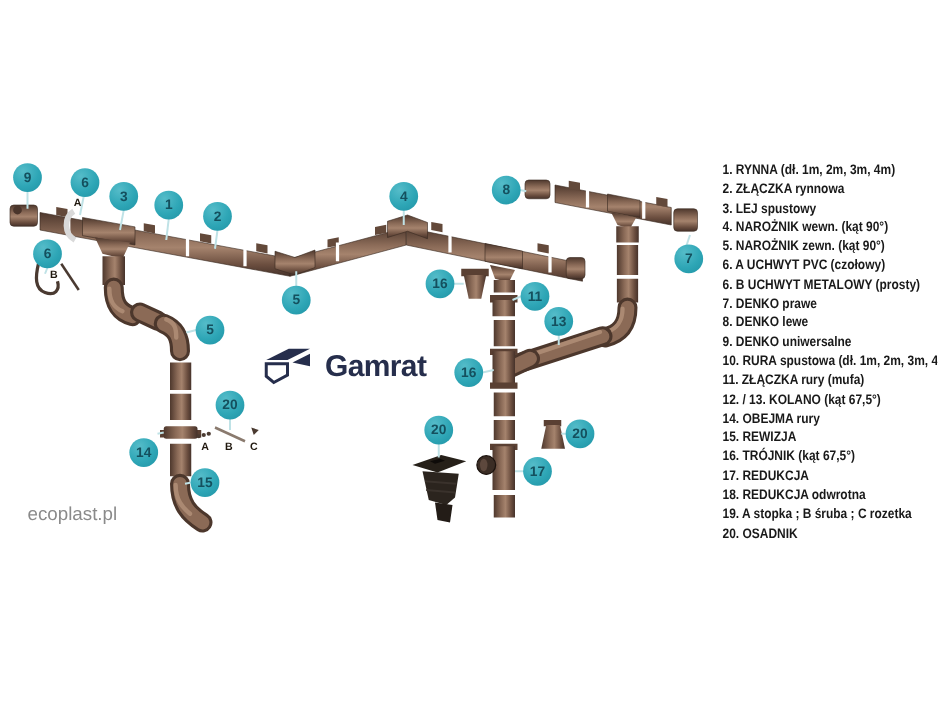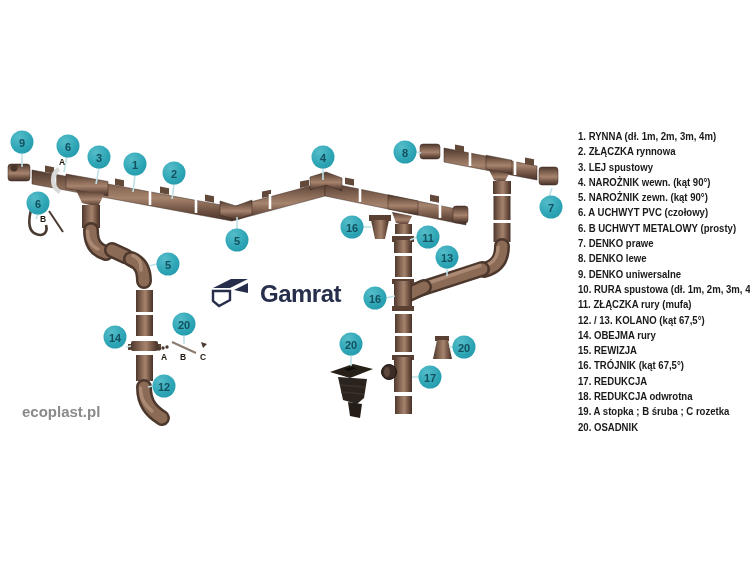--- a/index.html
+++ b/index.html
@@ -8,21 +8,21 @@
   svg{position:absolute;left:0;top:0;}
   .co{position:absolute;width:23px;height:23px;border-radius:50%;
       background:radial-gradient(circle at 35% 28%, #55bcc9 0%, #2ea6b6 55%, #1f92a4 100%);
       color:#14505e;font-size:11px;font-weight:bold;display:flex;align-items:center;justify-content:center;
       transform:translate(-50%,-50%);}
   .lbl{position:absolute;transform:translate(-50%,-50%);font-size:8.5px;font-weight:bold;color:#20180f;}
   .legend{position:absolute;left:578px;top:129px;transform:scaleX(0.87);transform-origin:left top;}
   .legend-row{height:15.3px;line-height:15.3px;font-size:11px;font-weight:bold;color:#191919;white-space:nowrap;}
   .logo{position:absolute;left:211px;top:276px;display:flex;align-items:flex-end;gap:7px;}
   .logo-text{font-size:24px;font-weight:bold;color:#262e4c;letter-spacing:-0.5px;}
-  .website{position:absolute;left:22px;top:403px;font-size:15px;font-weight:700;color:#8a8a8a;}
+  .website{position:absolute;left:22px;top:403px;font-size:15px;font-weight:400;color:#8a8a8a;}
   .pd{stroke:#4c372c;stroke-width:16;fill:none;stroke-linecap:round}
   .pm{stroke:#8b6a56;stroke-width:11;fill:none;stroke-linecap:round}
   .ph{stroke:#b5947c;stroke-width:3.5;fill:none;stroke-linecap:round;opacity:.75}
   .gap{stroke:#ffffff;stroke-width:2.6}
   .band{fill:url(#gv);stroke:#3c2b22;stroke-width:.5}
   .vp{fill:url(#gh)}
   .sock{fill:#5a4033}
   .clip{fill:#63493a}
   .lead{stroke:#bfe2e6;stroke-width:1.6}
 </style>
@@ -231,23 +231,23 @@
   <div class="co" style="left:323px;top:157px">4</div>
   <div class="co" style="left:352px;top:227px">16</div>
   <div class="co" style="left:405px;top:152px">8</div>
   <div class="co" style="left:551px;top:207px">7</div>
   <div class="co" style="left:428px;top:237px">11</div>
   <div class="co" style="left:447px;top:257px">13</div>
   <div class="co" style="left:375px;top:298px">16</div>
   <div class="co" style="left:351px;top:344px">20</div>
   <div class="co" style="left:464px;top:347px">20</div>
   <div class="co" style="left:430px;top:377px">17</div>
-  <div class="co" style="left:115px;top:337px">14</div>
+  <div class="co" style="left:115px;top:362px">14</div>
   <div class="co" style="left:184px;top:324px">20</div>
-  <div class="co" style="left:164px;top:386px">12</div>
+  <div class="co" style="left:164px;top:386px">15</div>
 
   <div class="lbl" style="left:62px;top:162px">A</div>
   <div class="lbl" style="left:43px;top:219px">B</div>
   <div class="lbl" style="left:164px;top:357px">A</div>
   <div class="lbl" style="left:183px;top:357px">B</div>
   <div class="lbl" style="left:203px;top:357px">C</div>
 
   <div class="logo">
     <svg width="42" height="32" viewBox="0 0 42 32" style="position:static">
       <polygon points="2,12 20,3 37,3 19,12" fill="#262e4c"></polygon>

